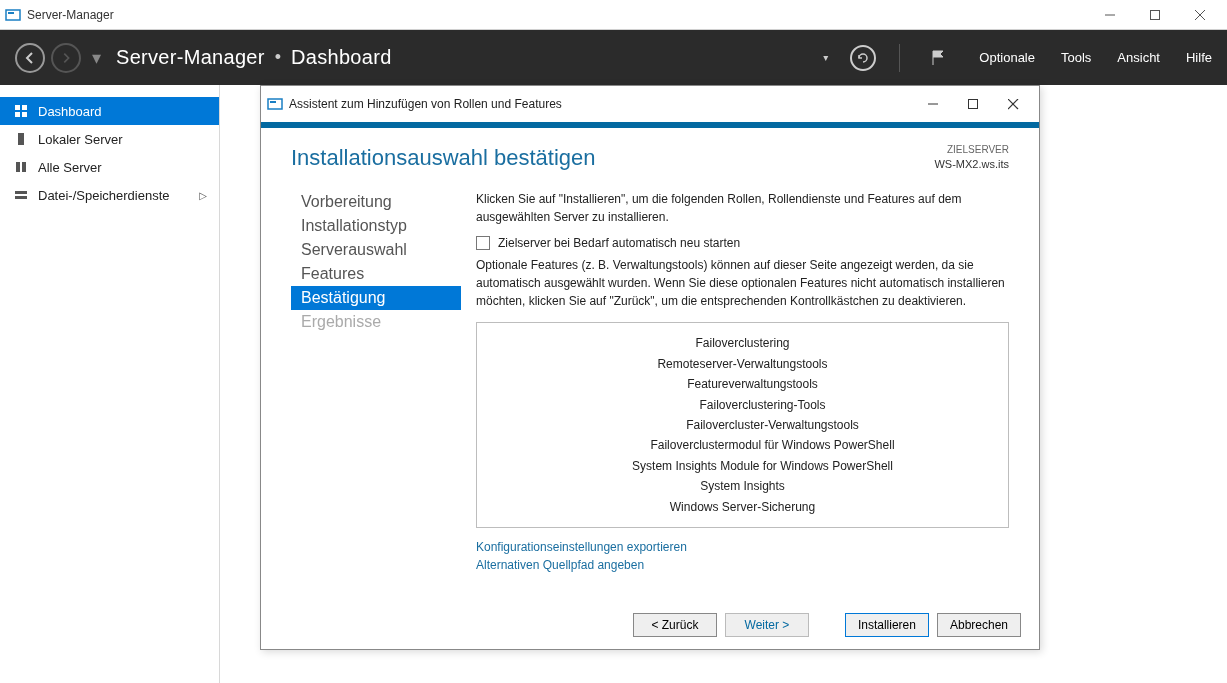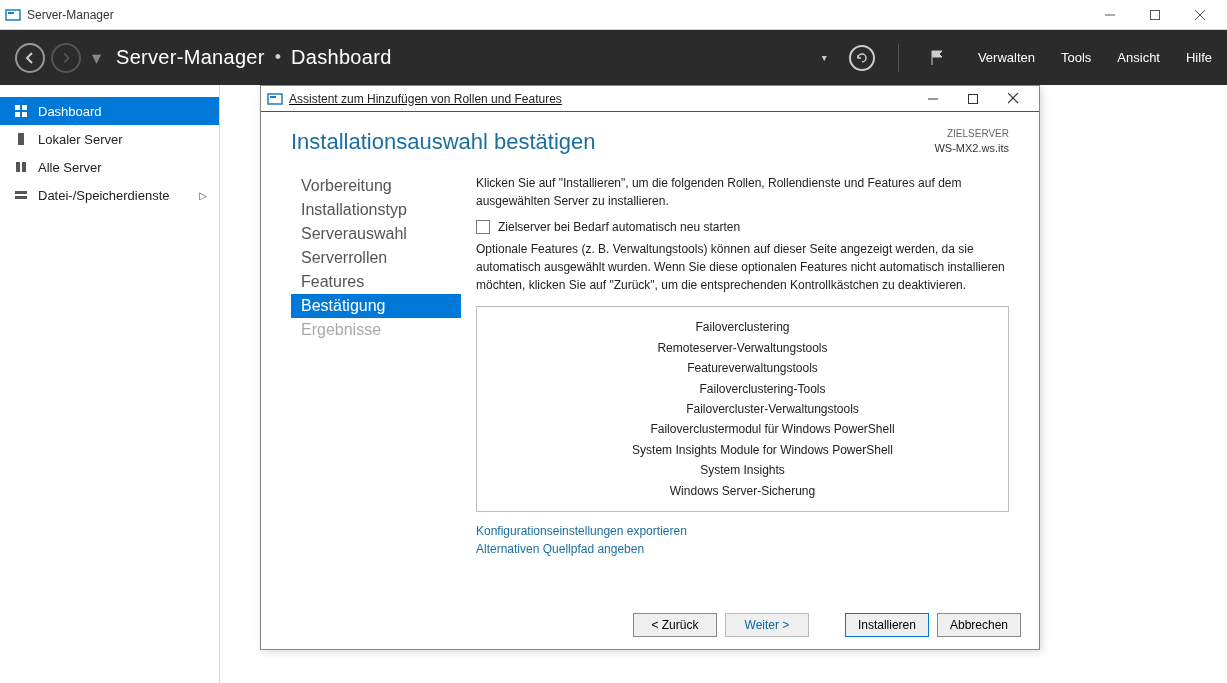--- a/index.html
+++ b/index.html
@@ -35,21 +35,21 @@
 .sidebar { width: 220px; background: #fff; border-right: 1px solid #d8d8d8; padding-top: 12px; }
 .sidebar-item { display: flex; align-items: center; height: 28px; padding: 0 12px; font-size: 13px; color: #222; gap: 8px; }
 .sidebar-item.active { background: #0078d7; color: #fff; }
 .sidebar-item .sicon { width: 18px; display: flex; justify-content: center; align-items: center; }
 .sidebar-item .chev { margin-left: auto; font-size: 10px; color: #555; }
 
 .content { flex: 1; background: #fff; position: relative; padding: 20px; }
 
 
 .dialog { position: absolute; left: 40px; top: 0px; width: 780px; height: 565px; background: #fff; border: 1px solid #888; box-shadow: 2px 2px 8px rgba(0,0,0,0.15); display: flex; flex-direction: column; }
-.dlg-titlebar { height: 26px; display: flex; align-items: center; padding: 0 6px; border-bottom: 1px solid #0369a1; text-decoration: underline; }
+.dlg-titlebar { height: 42px; display: flex; align-items: center; padding: 0 6px; border-bottom: 6px solid #0369a1; }
 .dlg-titlebar .app-icon { width: 16px; height: 16px; margin-right: 6px; }
 .dlg-titlebar .dlg-title { flex: 1; font-size: 12px; color: #222; }
 .dlg-titlebar .win-btn { width: 40px; height: 28px; display: flex; align-items: center; justify-content: center; color: #333; }
 .dlg-body { flex: 1; display: flex; flex-direction: column; padding: 15px 30px 0 30px; overflow: hidden; }
 .dlg-heading-row { display: flex; align-items: center; margin-bottom: 18px; }
 .dlg-heading { font-size: 22px; font-weight: 400; color: #1a6ea0; flex: 1; }
 .dlg-target { text-align: right; font-size: 10px; color: #666; line-height: 1.4; }
 .dlg-target .srv { font-size: 11px; color: #333; }
 
 .dlg-split { display: flex; flex: 1; min-height: 0; }
@@ -133,21 +133,21 @@
           <path d="M3 7 A4 4 0 1 1 7 11" fill="none" stroke="#ccc" stroke-width="1.5"></path>
           <path d="M3 4 L3 7 L6 7" fill="none" stroke="#ccc" stroke-width="1.5"></path>
         </svg>
     </div>
     <div class="header-sep2"></div>
     <div class="hicon">
       <svg width="18" height="18" viewBox="0 0 18 18">
           <path d="M4 2 L4 16 M4 2 L14 2 L11 5 L14 8 L4 8" fill="#ccc" stroke="#ccc" stroke-width="1"></path>
         </svg>
     </div>
-    <span class="header-menu">Verwalten</span>
+    <span class="header-menu">Optionale</span>
     <span class="header-menu">Tools</span>
     <span class="header-menu">Ansicht</span>
     <span class="header-menu">Hilfe</span>
   </div>
 </div>
 
 <div class="main-area">
   <div class="sidebar">
     <div class="sidebar-item active">
       <span class="sicon">
@@ -230,23 +230,20 @@
         <div class="dlg-split">
           <div class="dlg-nav">
             <div class="dlg-nav-item">
                 <span>Vorbereitung</span>
               </div>
             <div class="dlg-nav-item">
                 <span>Installationstyp</span>
               </div>
             <div class="dlg-nav-item">
                 <span>Serverauswahl</span>
-              </div>
-            <div class="dlg-nav-item">
-                <span>Serverrollen</span>
               </div>
             <div class="dlg-nav-item">
                 <span>Features</span>
               </div>
             <div class="dlg-nav-item active">
                 <span>Bestätigung</span>
               </div>
             <div class="dlg-nav-item disabled">
                 <span>Ergebnisse</span>
               </div>

